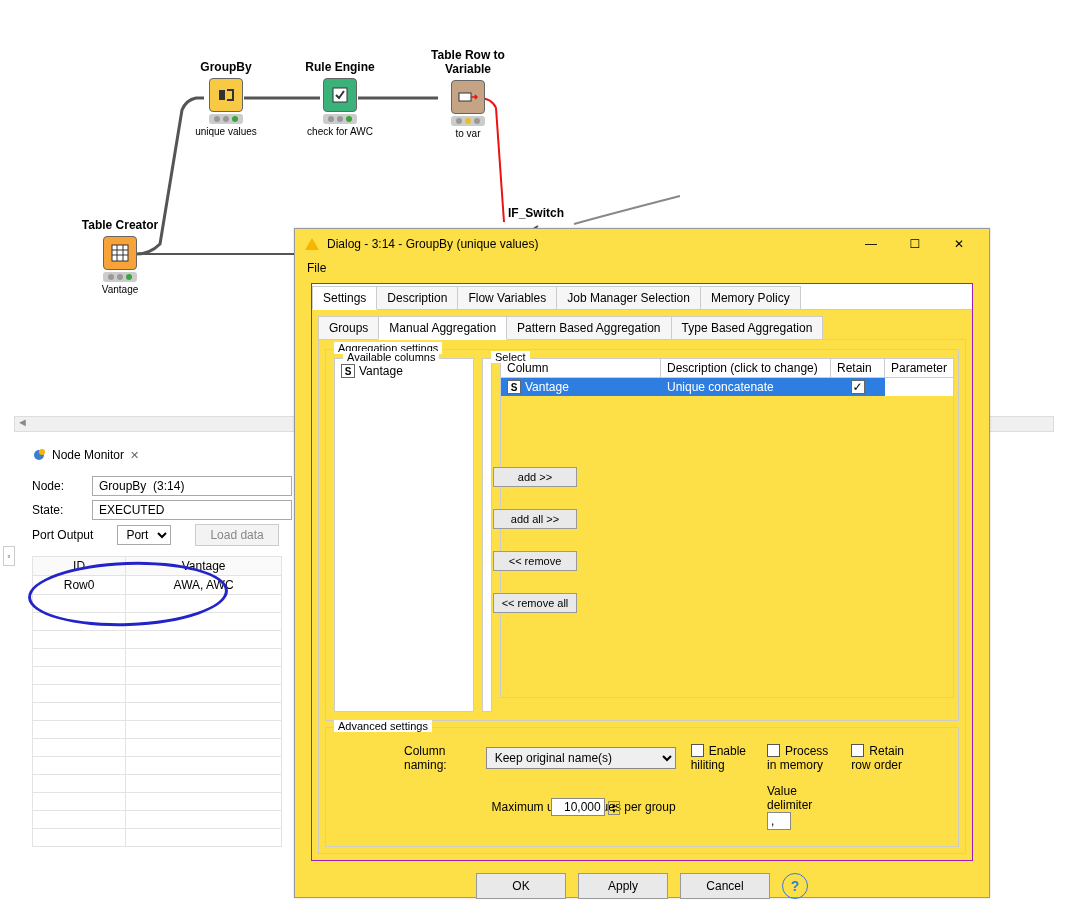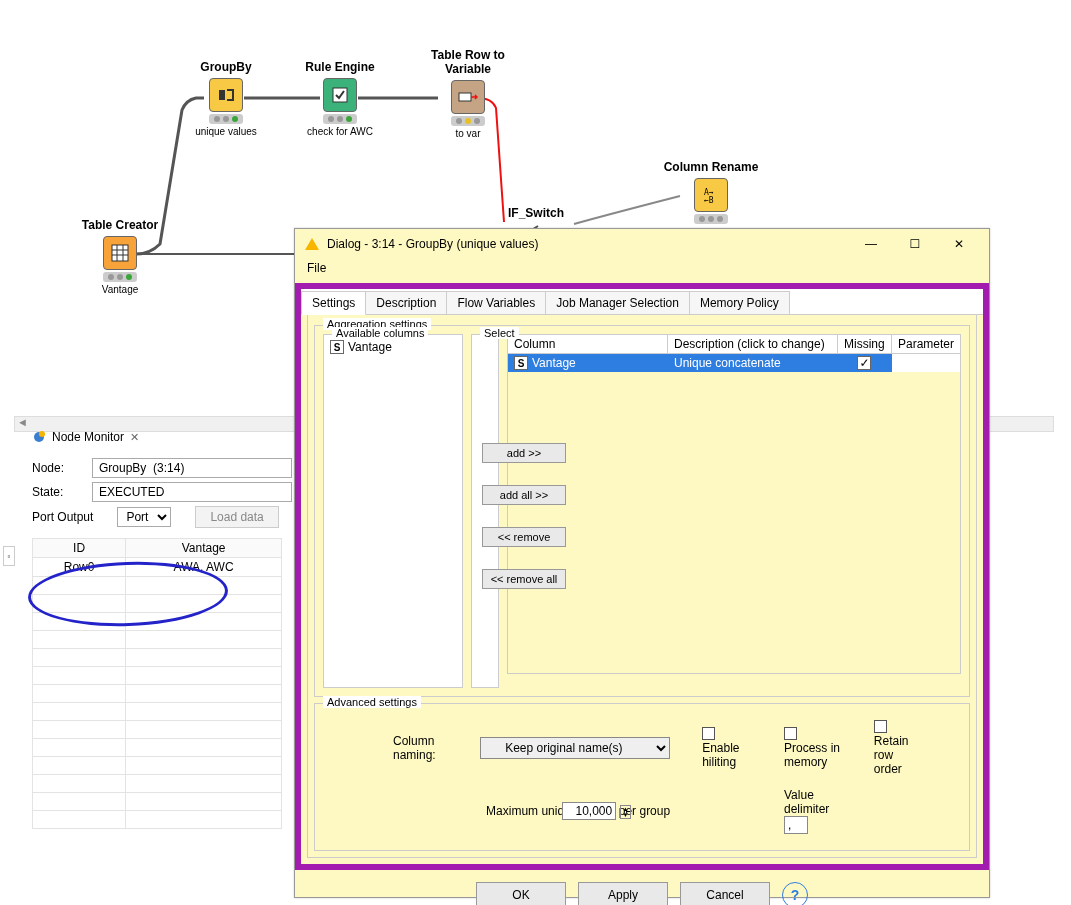--- a/index.html
+++ b/index.html
@@ -75,21 +75,21 @@
     content: "◄";
     position: absolute;
     left: 2px;
     top: -1px;
     color: #888;
     font-size: 11px;
   }
   .node-monitor {
     position: absolute;
     left: 32px;
-    top: 430px;
+    top: 448px;
     width: 260px;
     font-size: 12px;
   }
   .nm-tab {
     display: flex;
     align-items: center;
     gap: 6px;
     font-size: 12px;
     margin-bottom: 10px;
     padding-bottom: 4px;
@@ -154,21 +154,21 @@
     pointer-events: none;
   }
 
   
   .dialog {
     position: absolute;
     left: 294px;
     top: 228px;
     width: 696px;
     height: 670px;
-    background: #fef9c3;
+    background: #fde047;
     border: 1px solid #999;
     box-shadow: 0 0 2px rgba(0,0,0,.2);
   }
   .titlebar {
     height: 30px;
     display: flex;
     align-items: center;
     padding: 0 8px 0 10px;
     font-size: 12px;
   }
@@ -186,22 +186,22 @@
     display: flex;
     align-items: center;
     justify-content: center;
     font-size: 12px;
   }
   .menu {
     padding: 2px 12px 6px;
     font-size: 12px;
   }
   .tabs-outer {
-    margin: 2px 0;
-    border: 6px solid #a21caf;
+    margin: 2px 16px;
+    border: 1px solid #a21caf;
   }
   .tabrow {
     display: flex;
     gap: 0;
     font-size: 12px;
     border-bottom: 1px solid #ccc;
     background: #fff;
   }
   .tab, .subtab {
     padding: 4px 10px;
@@ -349,28 +349,28 @@
     width: 14px; height: 14px;
     background: #fff;
     border: 1px solid #666;
     align-items: center;
     justify-content: center;
     color: #000;
   }
   .adv-grid {
     display: grid;
     grid-template-columns: auto auto auto auto auto;
-    gap: 12px 32px;
+    gap: 12px 15px;
     align-items: center;
     padding: 8px 40px 8px 70px;
     font-size: 12px;
   }
   .adv-select {
     border: 1px solid #888;
-    padding: 2px 20px;
+    padding: 2px 4px;
     width: 190px;
     font-size: 12px;
   }
   .cb {
     display: inline-block;
     width: 13px; height: 13px;
     border: 1px solid #555;
     margin-right: 5px;
     vertical-align: -2px;
     background: #fff;
@@ -502,34 +502,20 @@
         <span></span>
         <span style="background:#3aa63a"></span>
       </div>
     <div class="node-desc">check for AWC</div>
   </div>
 
   <div class="node" style="left:496px;top:206px">
     <div class="node-title">IF_Switch</div>
   </div>
 
-  <div class="node" style="left:656px;top:160px;width:110px">
-    <div class="node-title">Column Rename</div>
-    <div class="node-box" style="background:#f7c945">
-      <svg width="18" height="18">
-          <text x="2" y="9" font-size="8" font-family="monospace">A→</text>
-          <text x="2" y="17" font-size="8" font-family="monospace">←B</text>
-        </svg>
-    </div>
-    <div class="node-lights">
-        <span></span>
-        <span></span>
-        <span></span>
-      </div>
-  </div>
 </div>
 
 <div class="hscroll"></div>
 
 <div class="vdots">▫</div>
 
 <div class="node-monitor">
   <div class="nm-tab">
     <svg width="14" height="14">
         <circle cx="7" cy="7" r="5" fill="#3a7ed1"></circle>
@@ -639,20 +625,26 @@
 
   <div class="tabs-outer">
     <div class="tabrow">
       <div class="tab active">Settings</div>
       <div class="tab">Description</div>
       <div class="tab">Flow Variables</div>
       <div class="tab">Job Manager Selection</div>
       <div class="tab">Memory Policy</div>
     </div>
 
+    <div class="subtabrow">
+      <div class="subtab">Groups</div>
+      <div class="subtab active">Manual Aggregation</div>
+      <div class="subtab">Pattern Based Aggregation</div>
+      <div class="subtab">Type Based Aggregation</div>
+    </div>
 
     <div style="border:1px solid #ccc;margin:0 6px 6px 6px;border-top:none;padding-top:4px">
       <div class="group-box">
         <div class="legend">Aggregation settings</div>
         <div class="agg-layout">
           <div class="panel">
             <div class="plegend">Available columns</div>
             <div class="col-list">
               <div class="col-list-item">
                 <span class="sicon">S</span>
@@ -669,21 +661,21 @@
               <div class="sbtn">&lt;&lt; remove</div>
               <div class="sbtn">&lt;&lt; remove all</div>
             </div>
           </div>
 
           <div class="agg-table-wrap">
             <div class="agg-table">
               <div class="agg-head">
                 <div style="width:160px">Column</div>
                 <div style="width:170px">Description (click to change)</div>
-                <div style="width:54px">Missing</div>
+                <div style="width:54px">Retain</div>
                 <div style="flex:1;border-right:none">Parameter</div>
               </div>
               <div class="agg-row selected">
                 <div class="agg-cell" style="width:160px">
                   <span class="sicon" style="background:#fff;color:#000">S</span>
                   <span>Vantage</span>
                 </div>
                 <div class="agg-cell" style="width:170px">
                   <span>Unique concatenate</span>
                 </div>

